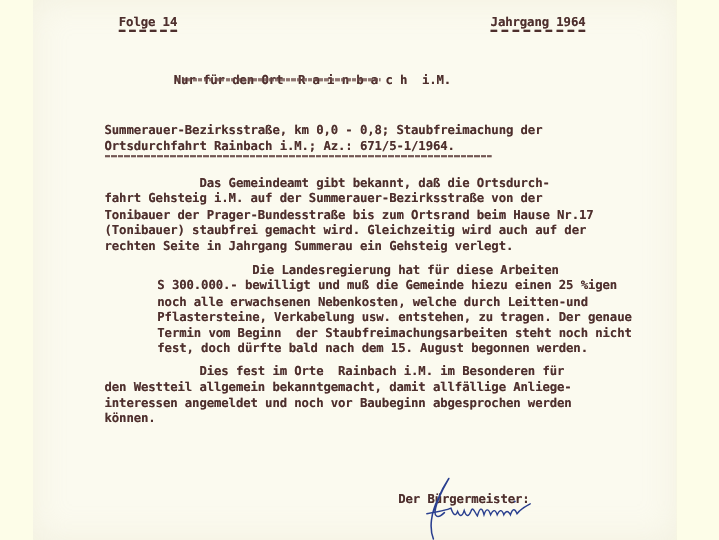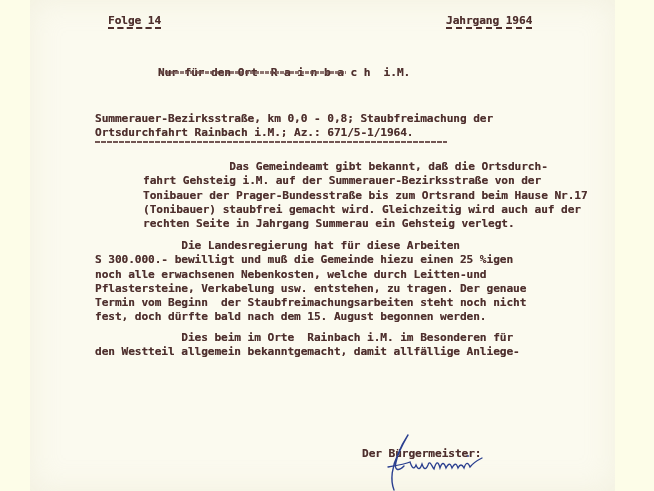--- a/index.html
+++ b/index.html
@@ -58,22 +58,22 @@
       position: absolute;
       left: 95px;
       top: 141px;
       width: 352px;
       height: 1.5px;
       background: repeating-linear-gradient(90deg, #5a3a38 0 5px, transparent 5px 6px);
       opacity: 0.85;
     }
     .para { position: absolute; left: 95px; }
     .para .tw { position: static; display: block; }
-    .p1 { top: 160px; margin-left: 48px; }
-    .p2 { top: 239px; }
+    .p1 { top: 160px; }
+    .p2 { top: 239px; margin-left: 48px; }
     .p3 { top: 331px; }
     .signature-label { left: 362px; top: 447px; }
     .signature {
       position: absolute;
       left: 380px;
       top: 432px;
       width: 110px;
       height: 59px;
     }
   </style>
@@ -103,22 +103,24 @@
 <div class="para p2">
   <span class="tw">             Die Landesregierung hat für diese Arbeiten</span>
   <span class="tw">S 300.000.- bewilligt und muß die Gemeinde hiezu einen 25 %igen</span>
   <span class="tw">noch alle erwachsenen Nebenkosten, welche durch Leitten-und</span>
   <span class="tw">Pflastersteine, Verkabelung usw. entstehen, zu tragen. Der genaue</span>
   <span class="tw">Termin vom Beginn  der Staubfreimachungsarbeiten steht noch nicht</span>
   <span class="tw">fest, doch dürfte bald nach dem 15. August begonnen werden.</span>
 </div>
 
 <div class="para p3">
-  <span class="tw">             Dies beim im Orte  Rainbach i.M. im Besonderen für</span>
+  <span class="tw">             Dies fest im Orte  Rainbach i.M. im Besonderen für</span>
   <span class="tw">den Westteil allgemein bekanntgemacht, damit allfällige Anliege-</span>
+  <span class="tw">interessen angemeldet und noch vor Baubeginn abgesprochen werden</span>
+  <span class="tw">können.</span>
 </div>
 
 <div class="tw signature-label">Der Bürgermeister:</div>
 
 <svg class="signature" viewBox="0 0 110 59">
   <path d="M14 58 C 10 48, 12 34, 18 22 C 22 12, 26 6, 28 3 M 28 3 C 24 10, 18 20, 16 30 C 14 38, 18 40, 24 34" fill="none" stroke="#2a3f8f" stroke-width="1.4" stroke-linecap="round"></path>
   <path d="M8 35 C 20 33, 26 32, 30 30 C 32 36, 34 38, 36 33 C 38 38, 40 38, 42 32 C 44 38, 46 38, 48 33
            C 50 27, 52 35, 54 37 C 56 30, 58 28, 60 36 C 62 30, 64 30, 66 36 C 68 32, 70 30, 72 36
            C 74 32, 76 30, 78 36 C 80 32, 82 32, 84 36 C 86 30, 88 30, 90 35 C 94 30, 98 28, 102 26" fill="none" stroke="#2a3f8f" stroke-width="1.3" stroke-linecap="round"></path>
   <circle cx="88" cy="24" r="0.9" fill="#2a3f8f"></circle>

